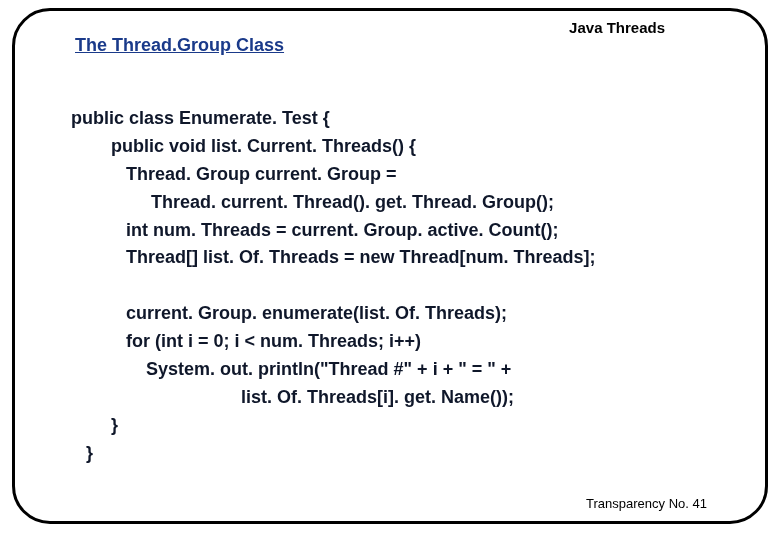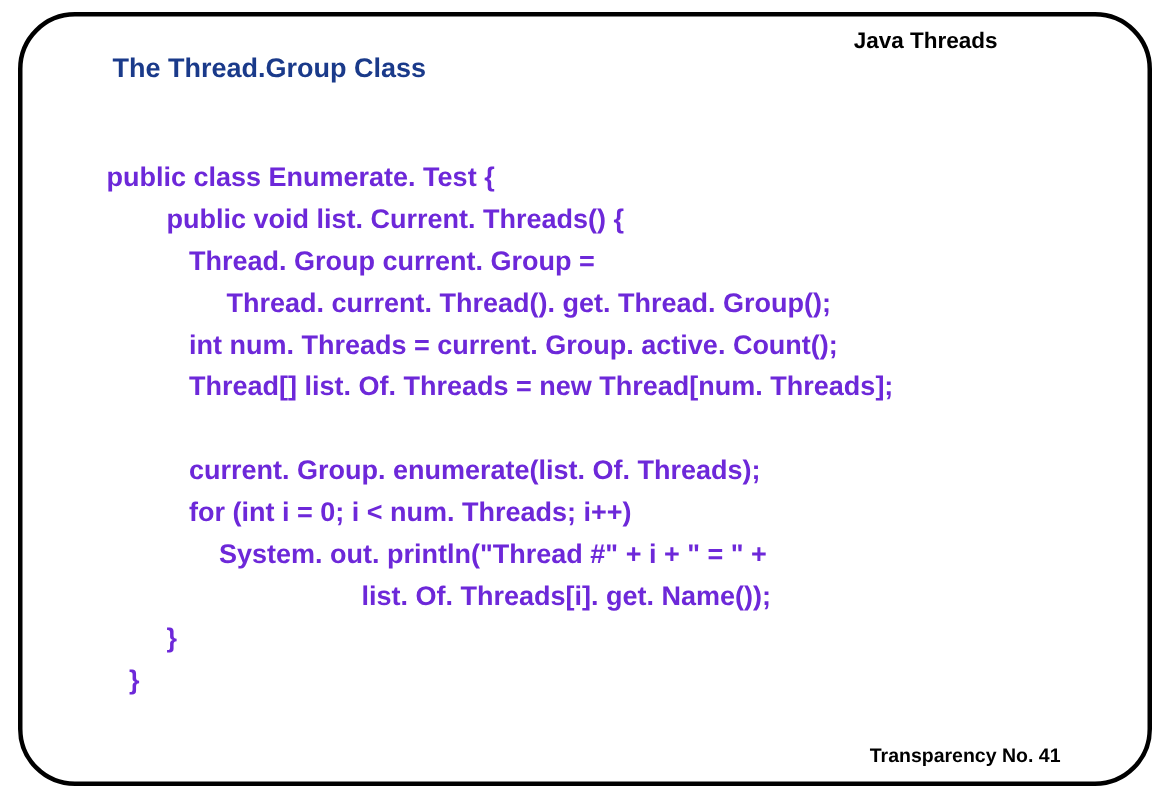--- a/index.html
+++ b/index.html
@@ -32,48 +32,49 @@
       font-size: 15px;
       font-weight: bold;
       color: #000;
     }
     .subtitle {
       position: absolute;
       top: 24px;
       left: 60px;
       font-size: 18px;
       font-weight: bold;
+      text-decoration: underline;
       color: #1a3a8a;
     }
     .main-heading {
       position: absolute;
       top: 54px;
       left: 24px;
       font-size: 30px;
       font-weight: bold;
       color: #000;
     }
     .code-block {
       position: absolute;
       top: 94px;
       left: 56px;
       right: 20px;
       font-size: 18px;
       font-weight: bold;
-      color: #6d28d9;
+      color: #0f172a;
       line-height: 1.55;
       white-space: pre;
       font-family: Arial, Helvetica, sans-serif;
     }
     .footer-note {
       position: absolute;
       bottom: 10px;
       right: 58px;
       font-size: 13px;
-      font-weight: bold;
+      font-weight: normal;
       color: #000;
     }
   </style>
 </head>
 <body>
 
 <div class="slide-frame">
   <div class="header-topic">Java Threads</div>
   <div class="subtitle">The Thread.Group Class</div>
   <div class="code-block"><span>public class Enumerate. Test {</span>

